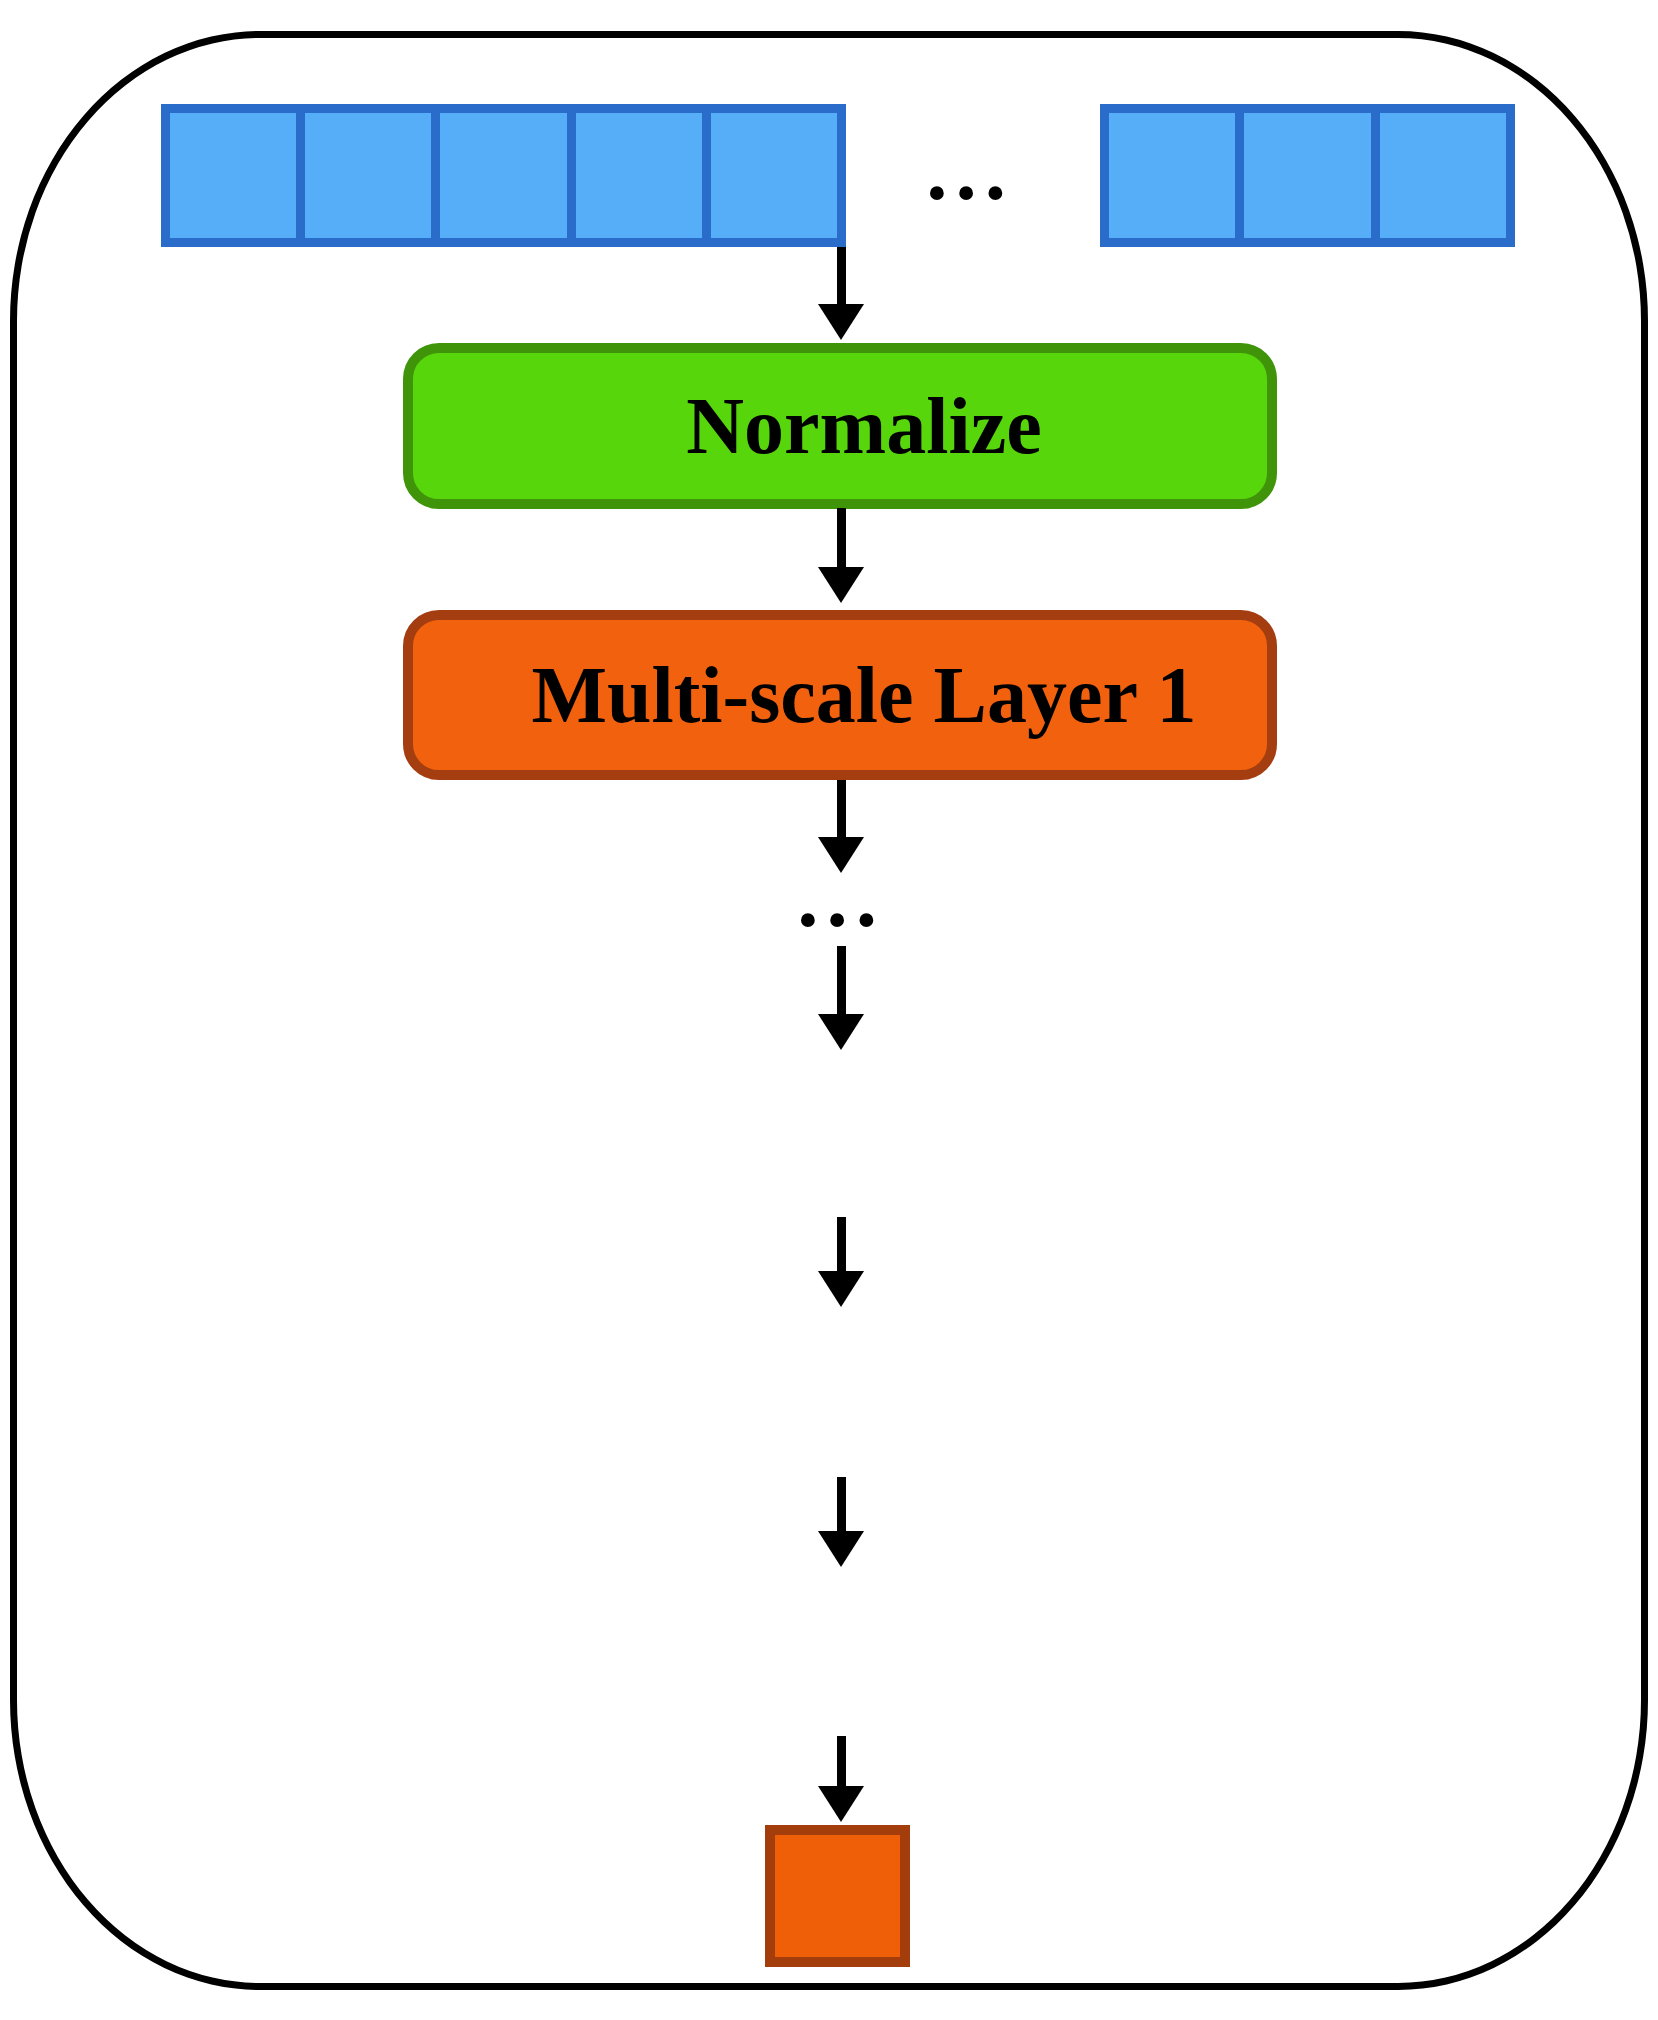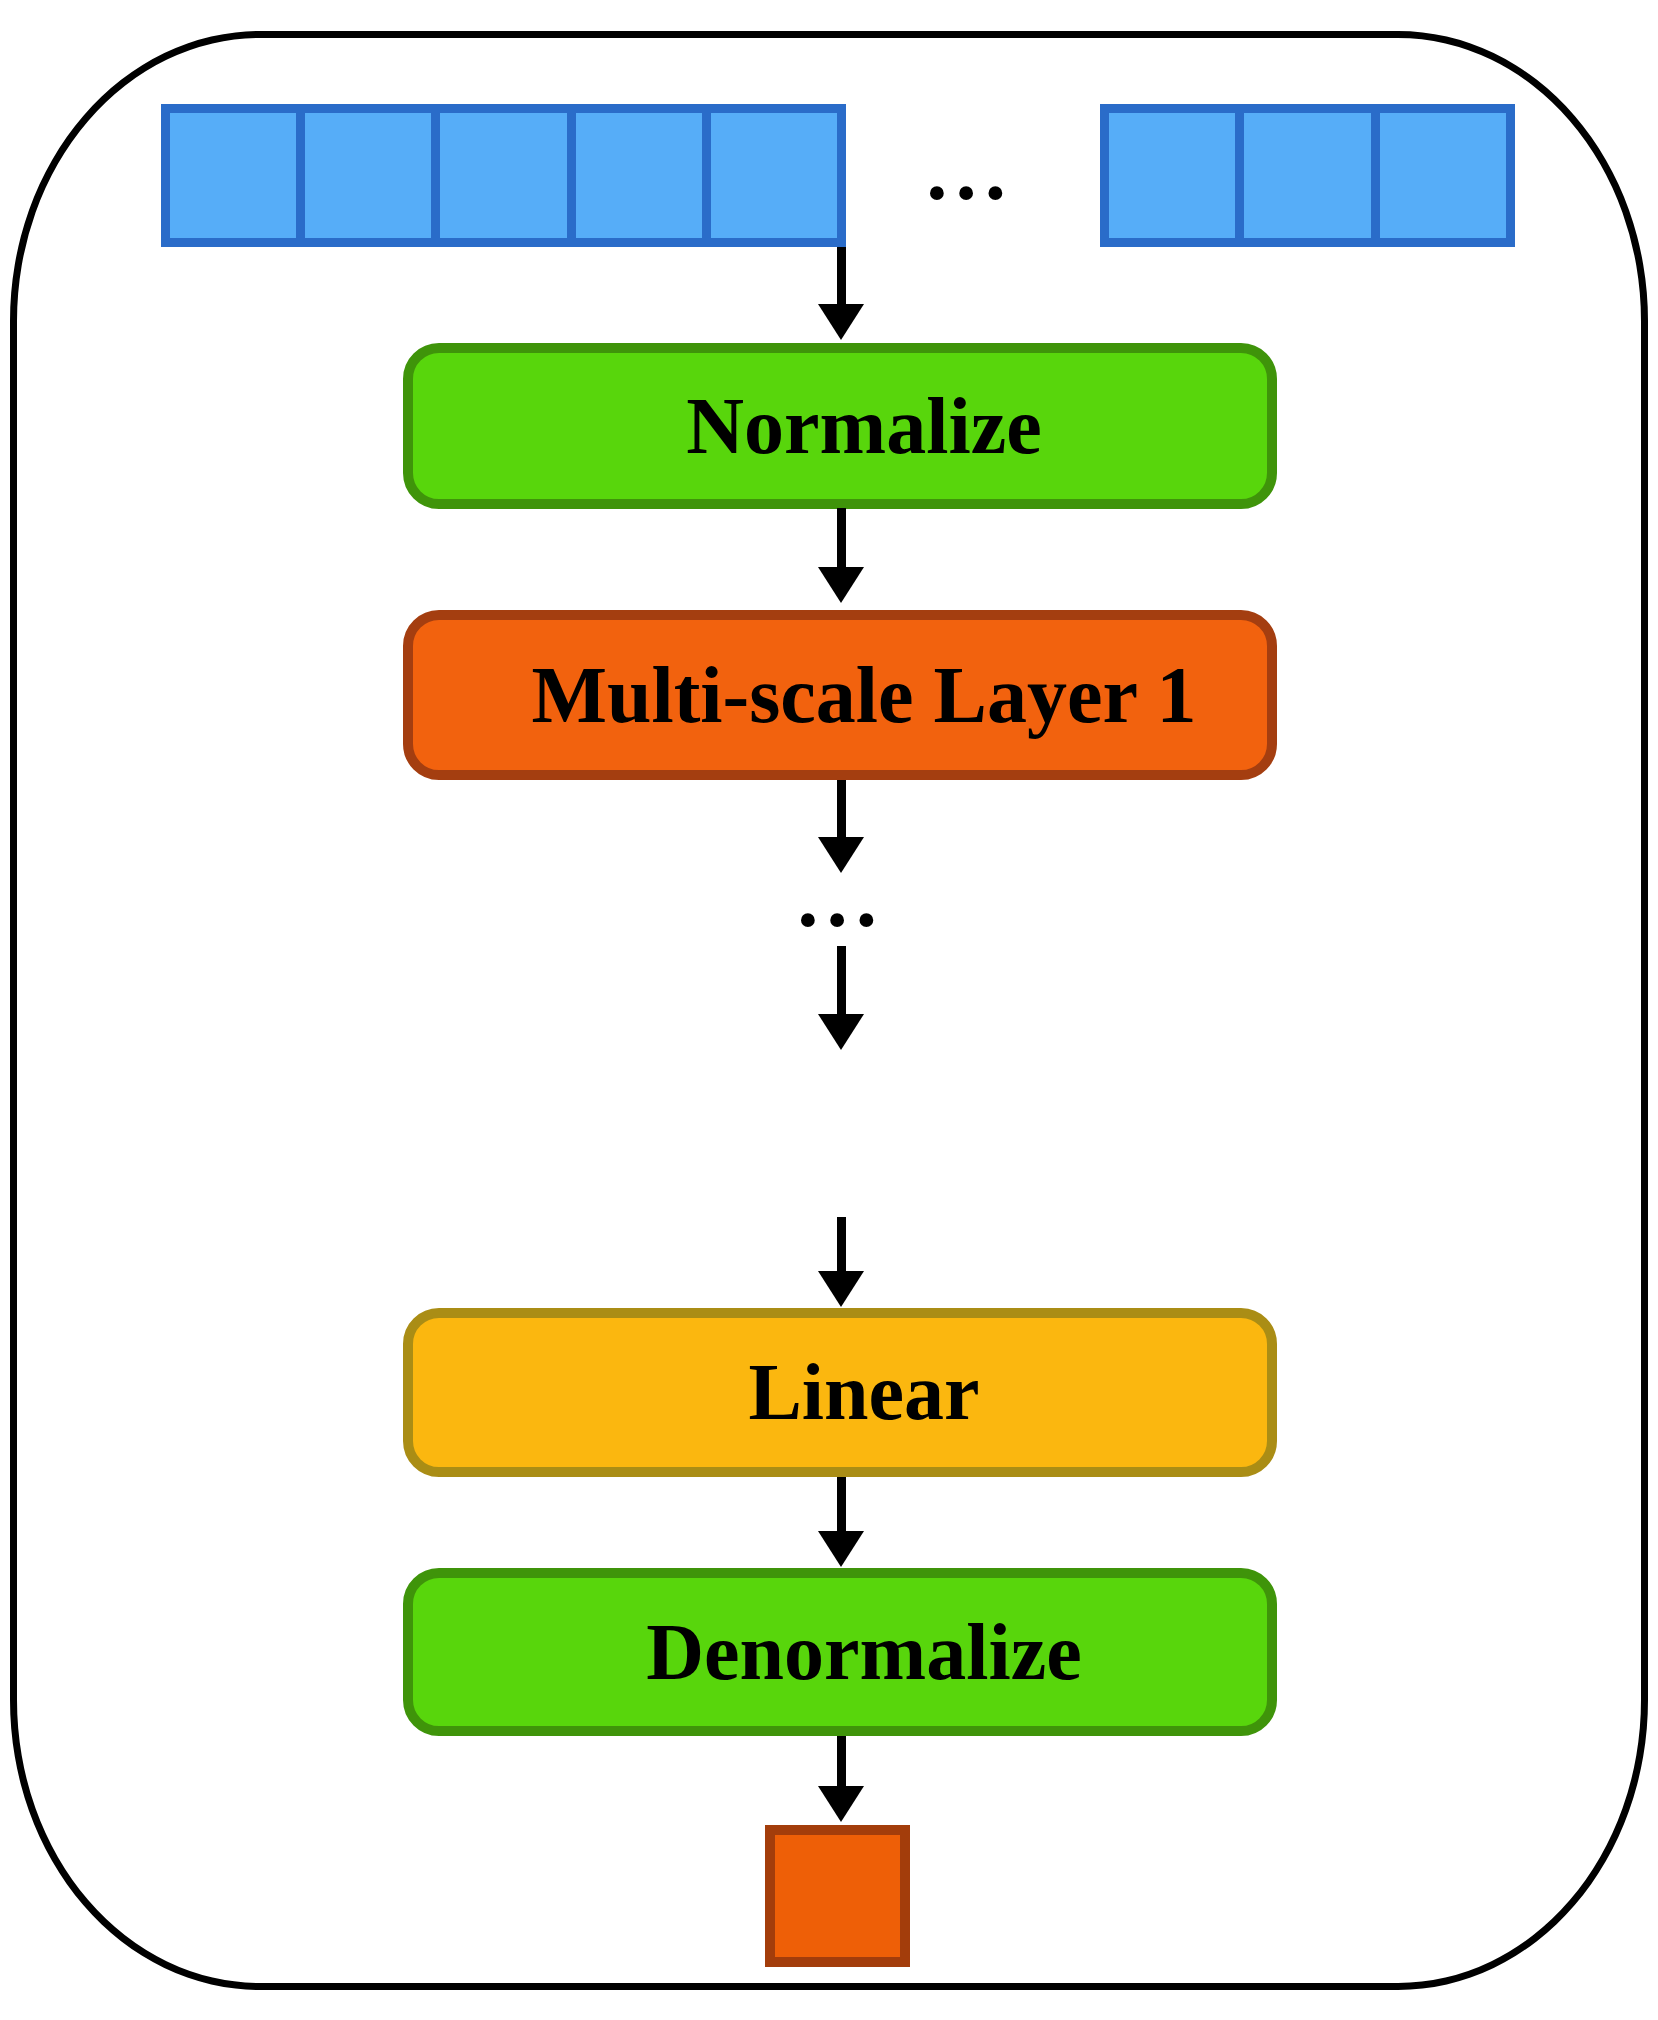--- a/index.html
+++ b/index.html
@@ -184,32 +184,26 @@
     <div class="shaft"></div>
     <div class="head"></div>
   </div>
 
 
   <div class="arrow arrow-5">
     <div class="shaft"></div>
     <div class="head"></div>
   </div>
 
-  <div class="stage stage-yellow stage-linear">
-    <span>Linear</span>
-  </div>
 
   <div class="arrow arrow-6">
     <div class="shaft"></div>
     <div class="head"></div>
   </div>
 
-  <div class="stage stage-green stage-denormalize">
-    <span>Denormalize</span>
-  </div>
 
   <div class="arrow arrow-7">
     <div class="shaft"></div>
     <div class="head"></div>
   </div>
 
   <div class="output-token"></div>
 
 </div>
 

